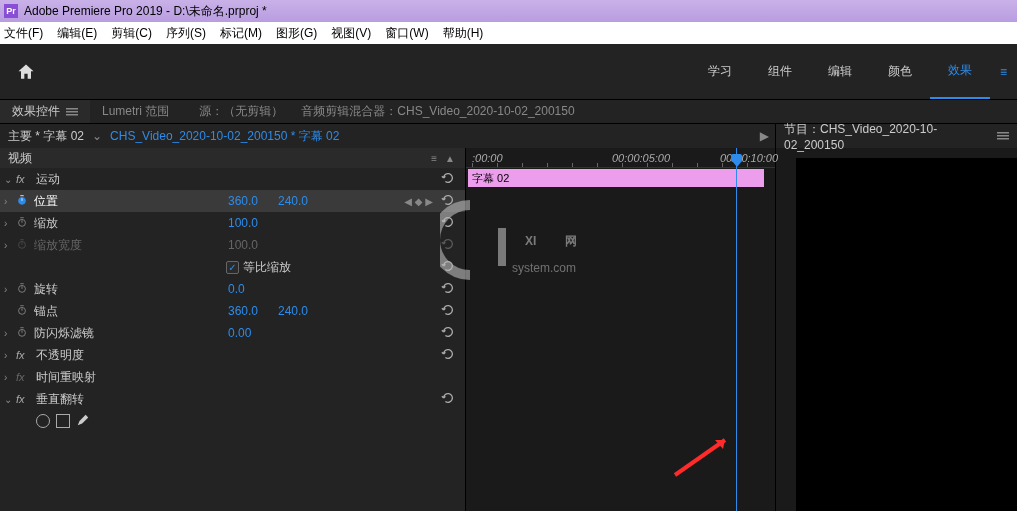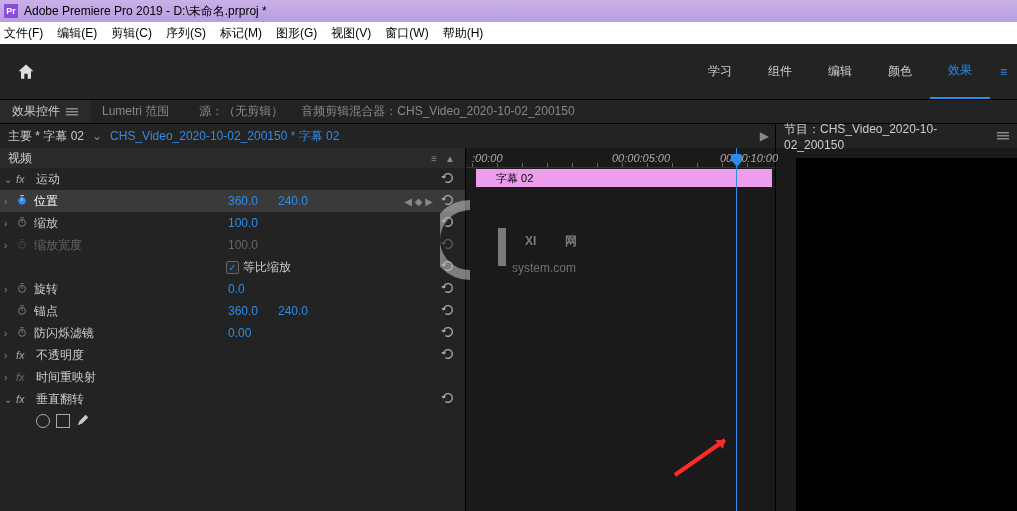--- a/index.html
+++ b/index.html
@@ -29,21 +29,21 @@
 .clip-header .chev{margin:0 8px;color:#888;}
 .clip-header .sub{color:#2d8ceb;}
 .clip-header .hmenu{position:absolute;right:6px;}
 .effect-timeline{display:flex;flex:1;}
 .props{width:465px;background:#232323;}
 .timeline{flex:1;background:#1a1a1a;border-left:1px solid #000;position:relative;}
 .time-ruler{height:20px;background:#1a1a1a;display:flex;align-items:center;position:relative;border-bottom:1px solid #333;}
 .time-ruler .tick{position:absolute;color:#aaa;font-size:11px;font-style:italic;}
 .time-ruler .ticks{position:absolute;bottom:0;left:0;right:0;height:8px;}
 .time-ruler .ticks span{position:absolute;bottom:0;width:1px;height:4px;background:#666;}
-.clip-bar{height:18px;background:#ec9eec;margin:1px 2px 0 10px;width:296px;display:flex;align-items:center;padding-left:20px;color:#000;font-size:11px;}
+.clip-bar{height:18px;background:#ec9eec;margin:1px 2px 0 2px;width:296px;display:flex;align-items:center;padding-left:4px;color:#000;font-size:11px;}
 .playhead{position:absolute;top:0;bottom:0;width:1px;background:#2d8ceb;left:270px;}
 .playhead::before{content:"";position:absolute;top:6px;left:-5px;width:11px;height:8px;background:#2d8ceb;border-radius:2px;}
 .playhead::after{content:"";position:absolute;top:13px;left:-4px;border-left:5px solid transparent;border-right:5px solid transparent;border-top:6px solid #2d8ceb;}
 .prop-row{height:22px;display:flex;align-items:center;padding-left:4px;position:relative;}
 .prop-row.selected{background:#3a3a3a;}
 .prop-row .exp{width:12px;color:#888;font-size:10px;}
 .prop-row .fx{width:18px;color:#aaa;font-style:italic;font-size:11px;}
 .prop-row .stop{width:16px;}
 .prop-row .stop svg{width:12px;height:12px;}
 .prop-row .name{flex:0 0 auto;margin-left:2px;}

